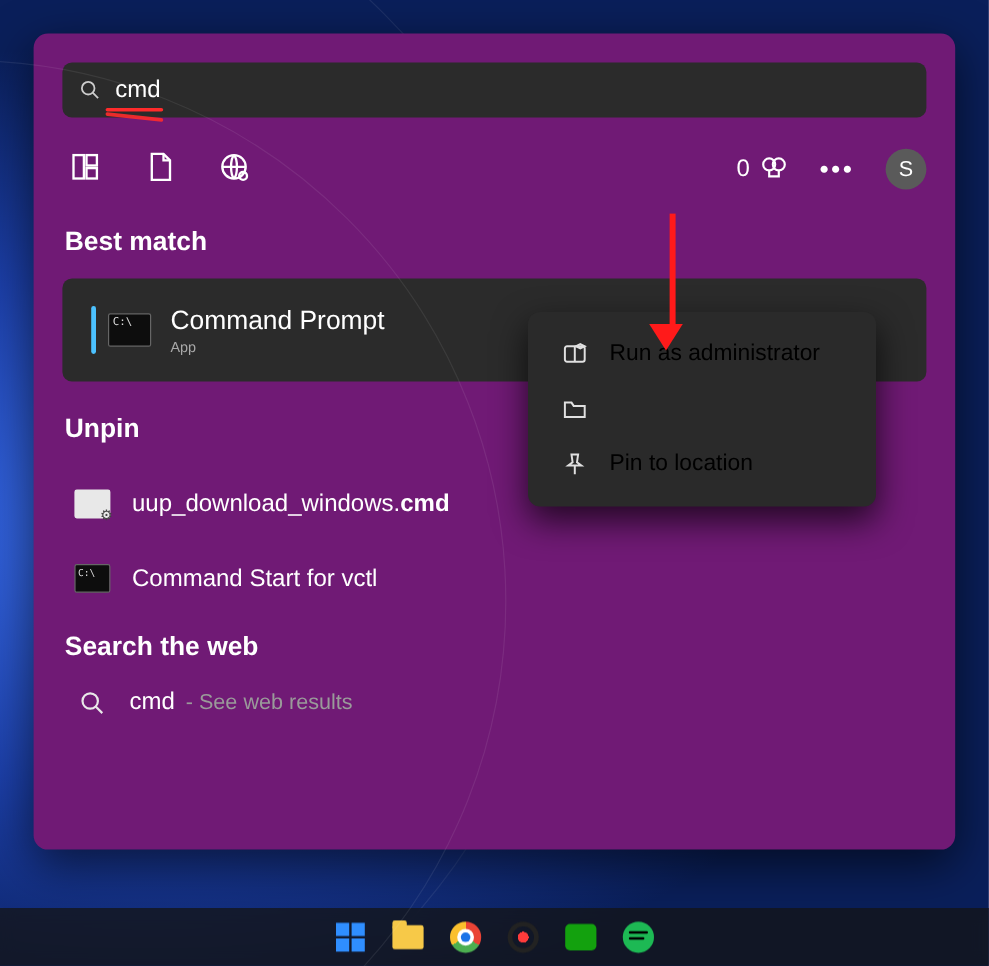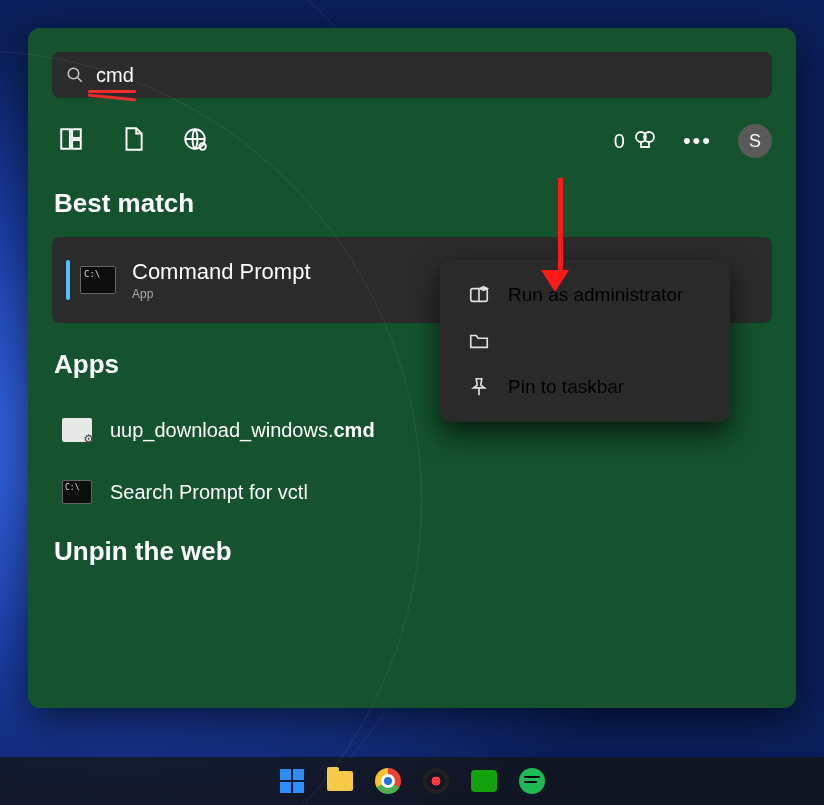--- a/index.html
+++ b/index.html
@@ -10,21 +10,21 @@
     }
     
     body::before, body::after{
       content:""; position:absolute; border-radius:50%; border:1px solid rgba(255,255,255,.08);
     }
     body::before{ width:1100px; height:1100px; left:-620px; top:-150px; }
     body::after{ width:900px; height:900px; left:-480px; top:50px; }
 
     .panel {
       position:absolute; left:28px; top:28px; width:768px; height:680px;
-      background:#14532d; border-radius:12px; color:#fff;
+      background:#701a75; border-radius:12px; color:#fff;
       box-shadow:0 12px 40px rgba(0,0,0,.6);
       padding:24px 24px 0;
     }
 
     .searchbar {
       display:flex; align-items:center; gap:12px;
       background:#2b2b2b; border-radius:8px; height:46px; padding:0 14px;
     }
     .searchbar svg{width:18px;height:18px;fill:none;stroke:#ccc;stroke-width:2;}
     .searchbar input {
@@ -35,25 +35,25 @@
 
     .toprow { display:flex; align-items:center; margin-top:22px; height:42px; }
     .toprow .left { display:flex; gap:36px; padding-left:6px;}
     .toprow .left svg{width:26px;height:26px;fill:none;stroke:#fff;stroke-width:1.8;}
     .toprow .right { margin-left:auto; display:flex; align-items:center; gap:26px; }
     .points{display:flex; align-items:center; gap:8px; font-size:20px;}
     .points svg{width:24px;height:24px;fill:none;stroke:#fff;stroke-width:1.8;}
     .more{font-size:22px; letter-spacing:2px; cursor:pointer;}
     .avatar{width:34px;height:34px;border-radius:50%;background:#5a5a5a;display:flex;align-items:center;justify-content:center;font-size:18px;font-weight:500;}
 
-    .section-title{font-size:26px; font-weight:600; margin-top:26px; margin-left:2px;}
+    .section-title{font-size:22px; font-weight:600; margin-top:26px; margin-left:2px;}
 
     .bestmatch {
       margin-top:18px; background:#2b2b2b; border-radius:8px; height:86px;
-      display:flex; align-items:center; padding:0 14px; position:relative;
+      display:flex; align-items:center; padding:0 24px; position:relative;
     }
     .accent{width:4px; height:40px; background:#4cc2ff; border-radius:2px; margin-right:10px;}
     .cmd-icon{
       width:36px; height:28px; background:#0d0d0d; border:1px solid #666; border-radius:2px;
       position:relative; margin-right:16px;
     }
     .cmd-icon::before{content:"C:\\"; position:absolute; left:3px; top:2px; font-size:9px; color:#ddd; font-family:monospace;}
     .bm-title{font-size:22px;}
     .bm-sub{font-size:12px; color:#a8a8a8; margin-top:2px;}
 
@@ -157,37 +157,46 @@
   <div class="bestmatch">
     <div class="accent"></div>
     <div class="cmd-icon"></div>
     <div>
       <div class="bm-title">Command Prompt</div>
       <div class="bm-sub">App</div>
     </div>
   </div>
 
   <div class="apps-sec">
-    <div class="section-title">Apps</div>
+    <div class="section-title">Unpin</div>
 
     <div class="app-row">
       <div class="app-icon gear"></div>
       <div>
         <span>uup_download_windows.</span><span class="bold">cmd</span>
       </div>
     </div>
 
     <div class="app-row">
       <div class="app-icon term"></div>
-      <div>Search Prompt for vctl</div>
+      <div>Command Start for vctl</div>
     </div>
   </div>
 
   <div class="web-sec">
-    <div class="section-title">Unpin the web</div>
+    <div class="section-title">Search the web</div>
+    <div class="web-row">
+      <svg viewBox="0 0 24 24">
+          <circle cx="10" cy="10" r="7"></circle>
+          <line x1="15" y1="15" x2="21" y2="21"></line>
+        </svg>
+      <div>
+        <span>cmd</span><span class="web-sub"> - See web results</span>
+      </div>
+    </div>
   </div>
 </div>
 
 <div class="ctxmenu">
   <div class="ctx-item">
     <svg viewBox="0 0 24 24">
         <rect x="3" y="5" width="18" height="14" rx="2"></rect>
         <path d="M12 5v14"></path>
         <path d="M17 3l4 2-4 2-4-2z"></path>
       </svg>
@@ -196,21 +205,21 @@
   <div class="ctx-item">
     <svg viewBox="0 0 24 24">
         <path d="M3 6h6l2 3h10v10H3z"></path>
       </svg>
   </div>
   <div class="ctx-item">
     <svg viewBox="0 0 24 24">
         <path d="M9 3h6l-1 7 4 3H6l4-3z"></path>
         <line x1="12" y1="13" x2="12" y2="21"></line>
       </svg>
-    <span>Pin to taskbar</span>
+    <span>Pin to location</span>
   </div>
 </div>
 
 <div class="arrow">
   <div class="stem"></div>
     <div class="head"></div>
 </div>
 
 <div class="taskbar">
   <div class="tb-btn">

